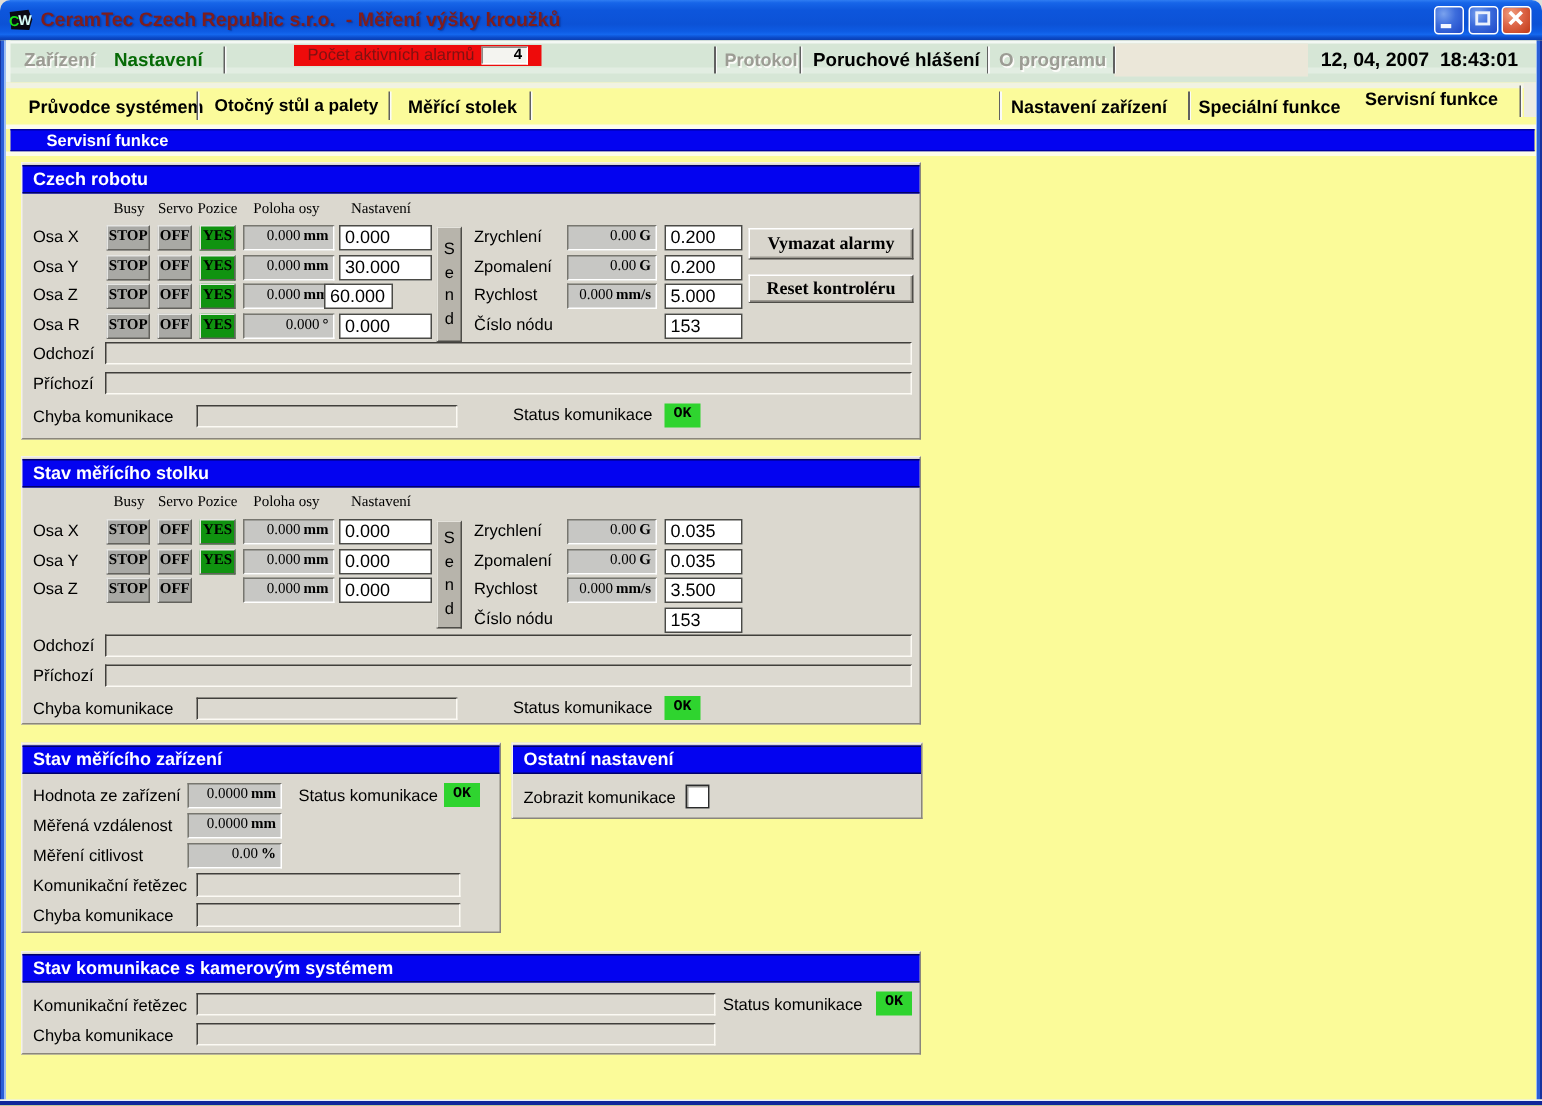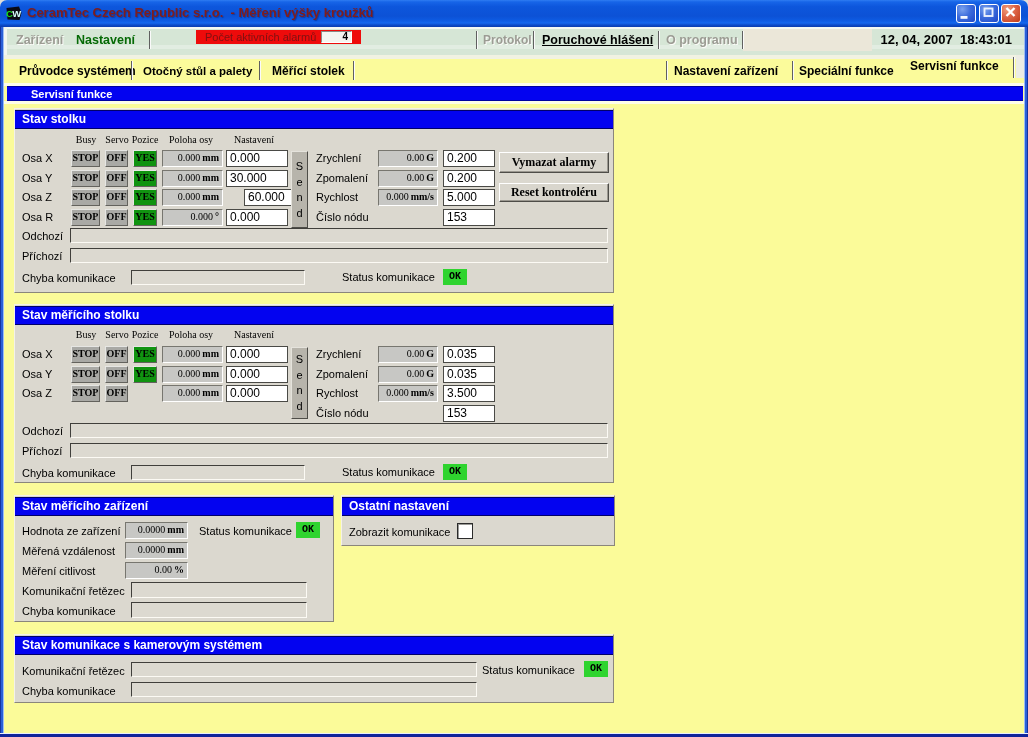--- a/index.html
+++ b/index.html
@@ -92,21 +92,21 @@
 <div class="a t13 dis" style="left:16px;">Zařízení</div>
 <div class="a t13" style="left:76px;color:#066A06;">Nastavení</div>
 <div class="a vsep" style="left:149px;"></div>
 <div class="a" id="abox">
     <span>Počet aktivních alarmů</span>
   </div>
 <div class="a" id="anum">4</div>
 <div class="a vsep" style="left:476px;"></div>
 <div class="a t13 dis" style="left:483px;font-size:12px;">Protokol</div>
 <div class="a vsep" style="left:533px;"></div>
-<div class="a t13" style="left:542px;text-decoration:underline;">Poruchové hlášení</div>
+<div class="a t13" style="left:542px;">Poruchové hlášení</div>
 <div class="a vsep" style="left:658px;"></div>
 <div class="a t13 dis" style="left:666px;">O programu</div>
 <div class="a vsep" style="left:742px;"></div>
 <div class="a" id="date">12, 04, 2007&nbsp;&nbsp;18:43:01</div>
 
 <div class="a" id="row3w"></div>
 <div class="a" id="row3"></div>
 <div class="a" id="mgray"></div>
 <div class="a mi" style="left:19px;">Průvodce systémem</div>
 <div class="a msep" style="left:131px;"></div>
@@ -121,21 +121,21 @@
 <div class="a mi" style="left:910px;top:56px;">Servisní funkce</div>
 <div class="a msep" style="left:1013px;top:57px;height:21px;"></div>
 <div class="a" id="row3b"></div>
 <div class="a" id="bluebar">
     <span>Servisní funkce</span>
   </div>
 <div class="a" id="bbarb"></div>
 
 <div class="a panel" style="left:14px;top:108px;width:600px;height:185px;"></div>
 <div class="a ph" style="left:15px;top:110px;width:598px;">
-    <span>Stav stolku</span>
+    <span>Czech robotu</span>
   </div>
 <div class="a colh" style="left:71px;width:30px;">Busy</div>
 <div class="a colh" style="left:103px;width:28px;">Servo</div>
 <div class="a colh" style="left:131px;width:28px;">Pozice</div>
 <div class="a colh" style="left:166px;width:50px;">Poloha osy</div>
 <div class="a colh" style="left:229px;width:50px;">Nastavení</div>
 
 <div id="p1rows">
     <div class="a lab" style="left:22px;top:152px;">Osa X</div>
     <div class="a gbtn" style="left:71px;top:150px;">STOP</div>
@@ -147,21 +147,21 @@
     <div class="a gbtn" style="left:71px;top:170px;">STOP</div>
     <div class="a gbtn" style="left:105px;top:170px;width:23px;">OFF</div>
     <div class="a gbtn yes" style="left:133px;top:170px;width:24px;">YES</div>
     <div class="a pos" style="left:162px;top:170px;">0.000 <b>mm</b></div>
     <div class="a edit" style="left:226px;top:170px;width:62px;">30.000</div>
     <div class="a lab" style="left:22px;top:191px;">Osa Z</div>
     <div class="a gbtn" style="left:71px;top:189px;">STOP</div>
     <div class="a gbtn" style="left:105px;top:189px;width:23px;">OFF</div>
     <div class="a gbtn yes" style="left:133px;top:189px;width:24px;">YES</div>
     <div class="a pos" style="left:162px;top:189px;">0.000 <b>mm</b></div>
-    <div class="a edit" style="left:244px;top:189px;width:62px;">60.000</div>
+    <div class="a edit" style="left:216px;top:189px;width:46px;">60.000</div>
     <div class="a lab" style="left:22px;top:211px;">Osa R</div>
     <div class="a gbtn" style="left:71px;top:209px;">STOP</div>
     <div class="a gbtn" style="left:105px;top:209px;width:23px;">OFF</div>
     <div class="a gbtn yes" style="left:133px;top:209px;width:24px;">YES</div>
     <div class="a pos" style="left:162px;top:209px;">0.000 <b>°</b></div>
     <div class="a edit" style="left:226px;top:209px;width:62px;">0.000</div>
   </div>
 <div class="a" id="send1" style="left:291px;top:151px;height:77px;">S<br>e<br>n<br>d</div>
 <div class="a lab" style="left:316px;top:152px;">Zrychlení</div>
 <div class="a lab" style="left:316px;top:172px;">Zpomalení</div>

